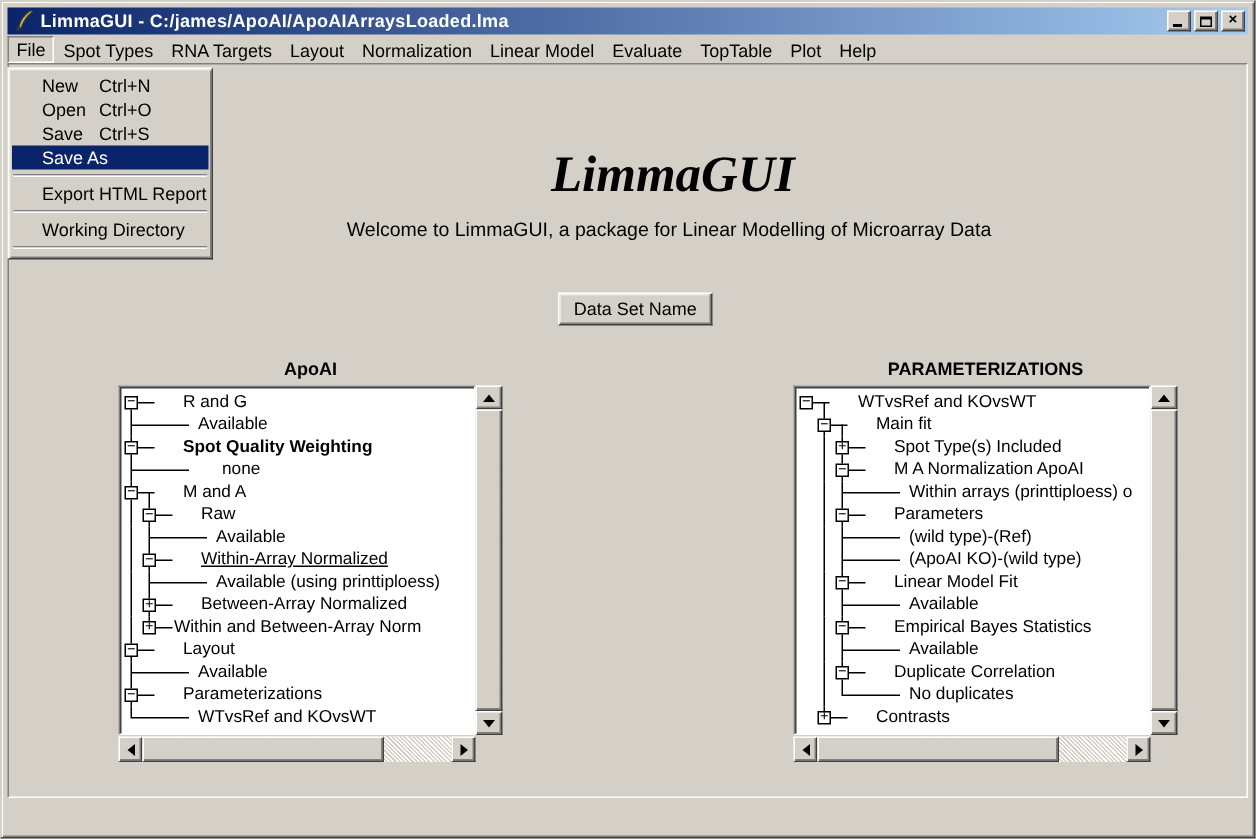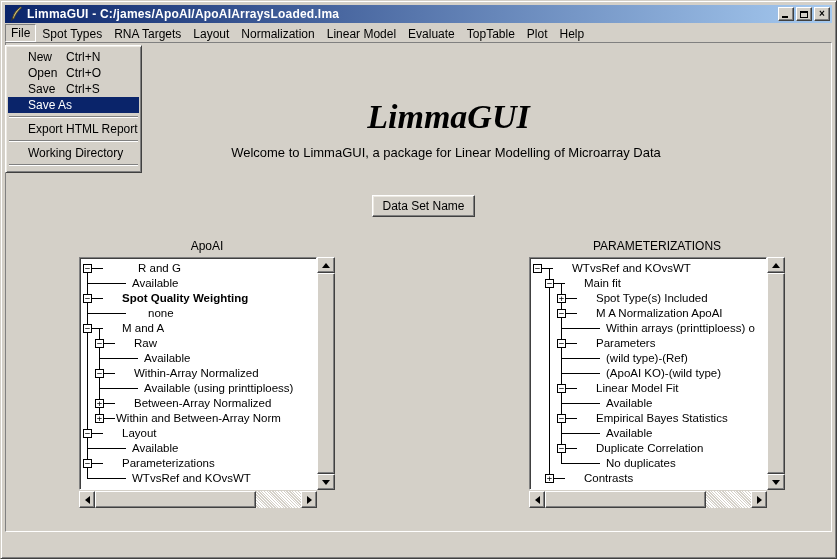--- a/index.html
+++ b/index.html
@@ -63,21 +63,21 @@
     position:absolute;top:152px;left:366px;width:103px;height:22px;
     background:#d4d0c8;border:1px solid;border-color:#ffffff #404040 #404040 #ffffff;
     box-shadow:inset -1px -1px 0 #808080, inset 1px 1px 0 #ece9e2;
     font-size:12px;color:#000;display:flex;align-items:center;justify-content:center;
     font-family:"Liberation Sans", sans-serif;
   }
   
   .tree-group{position:absolute;width:256px;top:196px;}
   .tg-left{left:73px;}
   .tg-right{left:523px;}
-  .tree-title{height:18px;text-align:center;font-weight:normal;font-size:12px;color:#000;}
+  .tree-title{height:18px;text-align:center;font-weight:bold;font-size:12px;color:#000;}
   .tree-wrap{display:flex;}
   .tree-box{
     width:238px;height:233px;background:#ffffff;position:relative;overflow:hidden;
     border:1px solid;border-color:#808080 #ffffff #ffffff #808080;
     box-shadow:inset 1px 1px 0 #404040;
     padding-top:3px;
   }
   .tree-row{position:relative;height:15px;}
   .tv{position:absolute;width:1px;background:#000;}
   .th{position:absolute;height:1px;background:#000;}
@@ -174,21 +174,21 @@
     <button class="dataset-btn">Data Set Name</button>
 
     <div class="tree-group tg-left">
       <div class="tree-title">ApoAI</div>
       <div class="tree-wrap">
         <div class="tree-box" id="tree-box-0">
             <div class="tree-row">
               <span class="tv" style="left: 7px; top: 7px; width: 1px; height: 8px;"></span>
               <span class="th" style="left: 11px; top: 7px; width: 12px; height: 1px;"></span>
               <span class="tree-box-btn" style="left: 3px;">−</span>
-              <span class="tree-label" style="left: 42px; margin-left: 16px;">R and G</span>
+              <span class="tree-label" style="left: 42px;">R and G</span>
             </div>
             <div class="tree-row">
               <span class="tv" style="left: 7px; top: 0px; width: 1px; height: 15px;"></span>
               <span class="th" style="left: 8px; top: 7px; width: 38px; height: 1px;"></span>
               <span class="tree-label" style="left: 52px;">Available</span>
             </div>
             <div class="tree-row">
               <span class="tv" style="left: 7px; top: 0px; width: 1px; height: 15px;"></span>
               <span class="th" style="left: 11px; top: 7px; width: 12px; height: 1px;"></span>
               <span class="tree-box-btn" style="left: 3px;">−</span>
@@ -217,21 +217,21 @@
               <span class="tv" style="left: 7px; top: 0px; width: 1px; height: 15px;"></span>
               <span class="tv" style="left: 19px; top: 0px; width: 1px; height: 15px;"></span>
               <span class="th" style="left: 20px; top: 7px; width: 38px; height: 1px;"></span>
               <span class="tree-label" style="left: 64px;">Available</span>
             </div>
             <div class="tree-row">
               <span class="tv" style="left: 7px; top: 0px; width: 1px; height: 15px;"></span>
               <span class="tv" style="left: 19px; top: 0px; width: 1px; height: 15px;"></span>
               <span class="th" style="left: 23px; top: 7px; width: 12px; height: 1px;"></span>
               <span class="tree-box-btn" style="left: 15px;">−</span>
-              <span class="tree-label" style="left: 54px;">Within-Array Normalized</span>
+              <span class="tree-label" style="left: 54px; text-decoration: underline;">Within-Array Normalized</span>
             </div>
             <div class="tree-row">
               <span class="tv" style="left: 7px; top: 0px; width: 1px; height: 15px;"></span>
               <span class="tv" style="left: 19px; top: 0px; width: 1px; height: 15px;"></span>
               <span class="th" style="left: 20px; top: 7px; width: 38px; height: 1px;"></span>
               <span class="tree-label" style="left: 64px;">Available (using printtiploess)</span>
             </div>
             <div class="tree-row">
               <span class="tv" style="left: 7px; top: 0px; width: 1px; height: 15px;"></span>
               <span class="tv" style="left: 19px; top: 0px; width: 1px; height: 15px;"></span>

